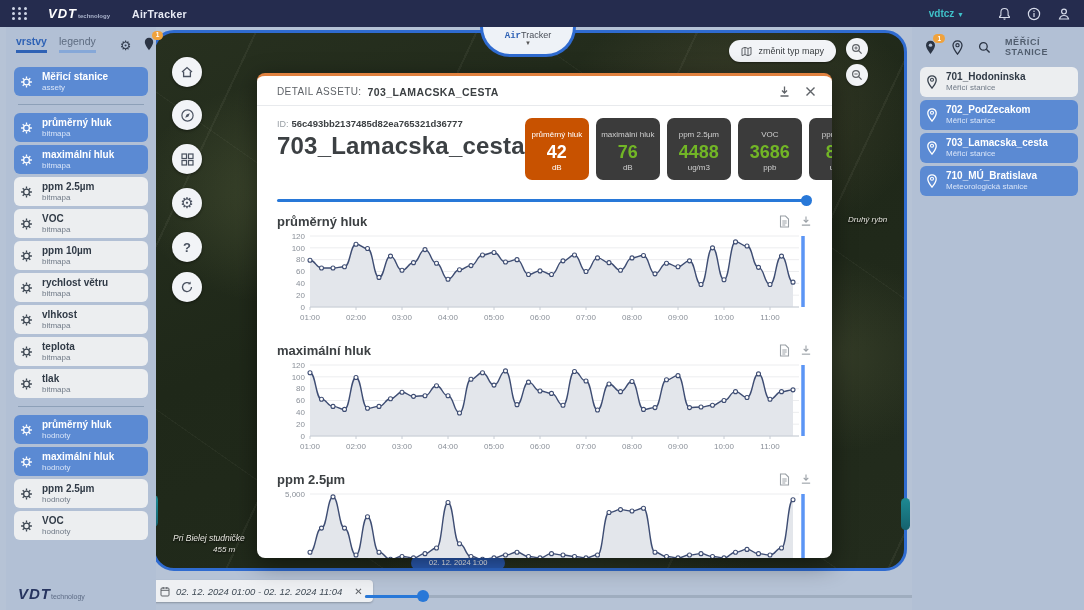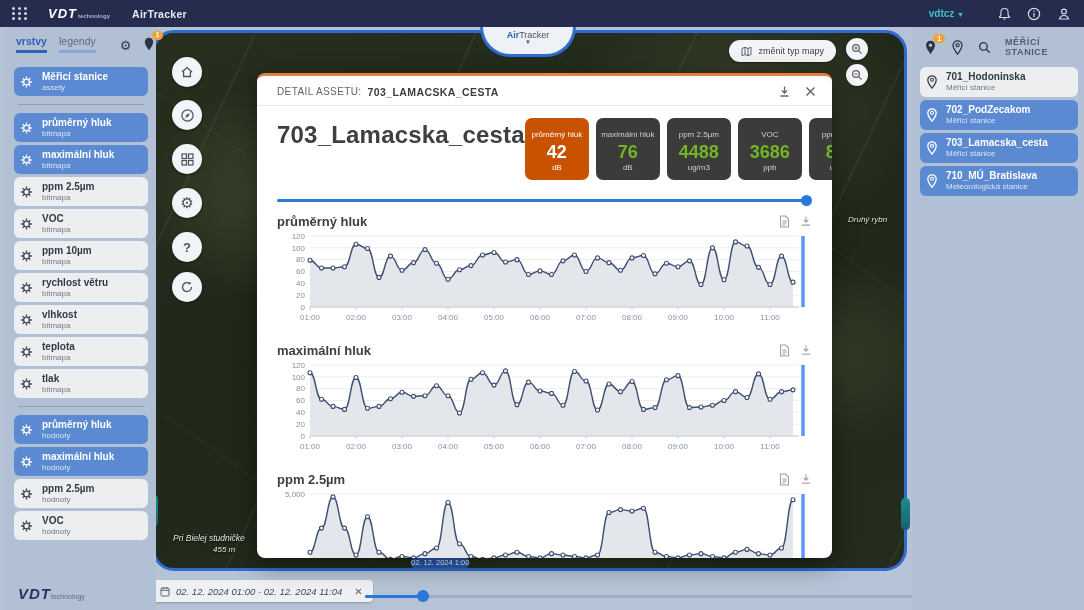--- a/index.html
+++ b/index.html
@@ -56,35 +56,35 @@
   }
   .map::after { content:""; position:absolute; inset:0;
     background:
       repeating-linear-gradient(115deg, transparent 0 90px, rgba(190,190,170,.07) 90px 92px, transparent 92px 200px),
       repeating-linear-gradient(35deg, transparent 0 130px, rgba(190,190,170,.05) 130px 131px, transparent 131px 260px);
   }
   .map-label { position:absolute; color:#e8e8e0; text-shadow:0 1px 2px #000; z-index:6; }
   .map-pill { position:absolute; left:328px; top:-3px; width:96px; height:30px; background:#eef2f7;
      border:3px solid #2f6bd0; border-top:none; border-radius:0 0 48px 48px; z-index:8; text-align:center; cursor:pointer;}
   .map-pill .l1 { font-size:9px; margin-top:3px;}
-  .map-pill .l1 b { color:#2f62b5; }
+  .map-pill .l1 b { color:#2f62b5;font-family:Liberation Mono, monospace; }
   .map-pill .l1 span { color:#4a4f58; }
   .map-pill .caret { font-size:6px; color:#555; line-height:4px;}
   .map-type-btn { position:absolute; right:72px; top:10px; height:22px; background:#f2f4f7; border-radius:11px;
      display:flex; align-items:center; padding:0 12px; font-size:9px; color:#3c4043; z-index:8; cursor:pointer; box-shadow:0 1px 2px rgba(0,0,0,.4);}
   .map-type-btn svg { margin-right:6px; }
   .zoom-btn { position:absolute; right:40px; width:22px; height:22px; border-radius:50%; background:#f2f4f7;
      display:flex; align-items:center; justify-content:center; z-index:8; cursor:pointer; box-shadow:0 1px 2px rgba(0,0,0,.4);}
   .mapctl { position:absolute; left:20px; width:30px; height:30px; border-radius:50%; background:#f2f4f7;
      display:flex; align-items:center; justify-content:center; z-index:8; cursor:pointer;
      box-shadow:0 1px 3px rgba(0,0,0,.45); color:#4a5260; font-size:13px; }
   .handle { position:absolute; width:9px; height:32px; border-radius:5px;
      background:linear-gradient(#1d8a93,#15626e); z-index:9; cursor:grab; }
   .time-chip { position:absolute; left:256px; bottom:-2px; background:#2b5cb5; color:#fff; font-size:7.5px;
-     padding:2px 0 3px; border-radius:7px; z-index:9; white-space:nowrap; }
+     padding:2px 18px 3px; border-radius:7px; z-index:9; white-space:nowrap; }
   .time-chip::after { content:""; position:absolute; left:26px; bottom:-3px; width:6px; height:6px; background:#2b5cb5; transform:rotate(45deg);}
 
   
   .modal { position:absolute; left:257px; top:73px; width:575px; height:485px; background:#fff;
      border-radius:8px; border-top:3px solid #e0813f; box-shadow:0 6px 24px rgba(0,0,0,.45); z-index:30; overflow:hidden;}
   .modal-head { display:flex; align-items:center; padding:9px 16px 7px 20px; border-bottom:1px solid #e8eaed;}
   .modal-head .lbl { font-size:10px; color:#5f6368; letter-spacing:.4px;text-align:center; }
   .modal-head .val { font-size:10.5px; color:#3c4043; font-weight:bold; margin-left:6px; letter-spacing:.4px;}
   .modal-head .mh-icons { margin-left:auto; display:flex; align-items:center; gap:14px;}
   .mh-icon { cursor:pointer; display:flex; }
@@ -476,20 +476,21 @@
         </span>
         <span class="mh-icon">
           <svg width="11" height="11" viewBox="0 0 11 11">
               <path d="M1.5 1.5 9.5 9.5M9.5 1.5 1.5 9.5" stroke="#5f6368" stroke-width="1.4"></path>
             </svg>
         </span>
       </div>
     </div>
     <div class="modal-info">
       <div class="info-left">
+        <div class="kv"><span>ID:</span><b>56c493bb2137485d82ea765321d36777</b></div>
         <div class="asset-title">703_Lamacska_cesta</div>
       </div>
       <div class="stats" id="stat-cards">
           <div class="stat hot">
             <div class="sl">průměrný hluk</div>
             <div class="sv">42</div>
             <div class="su">dB</div>
           </div>
           <div class="stat dark">
             <div class="sl">maximální hluk</div>

